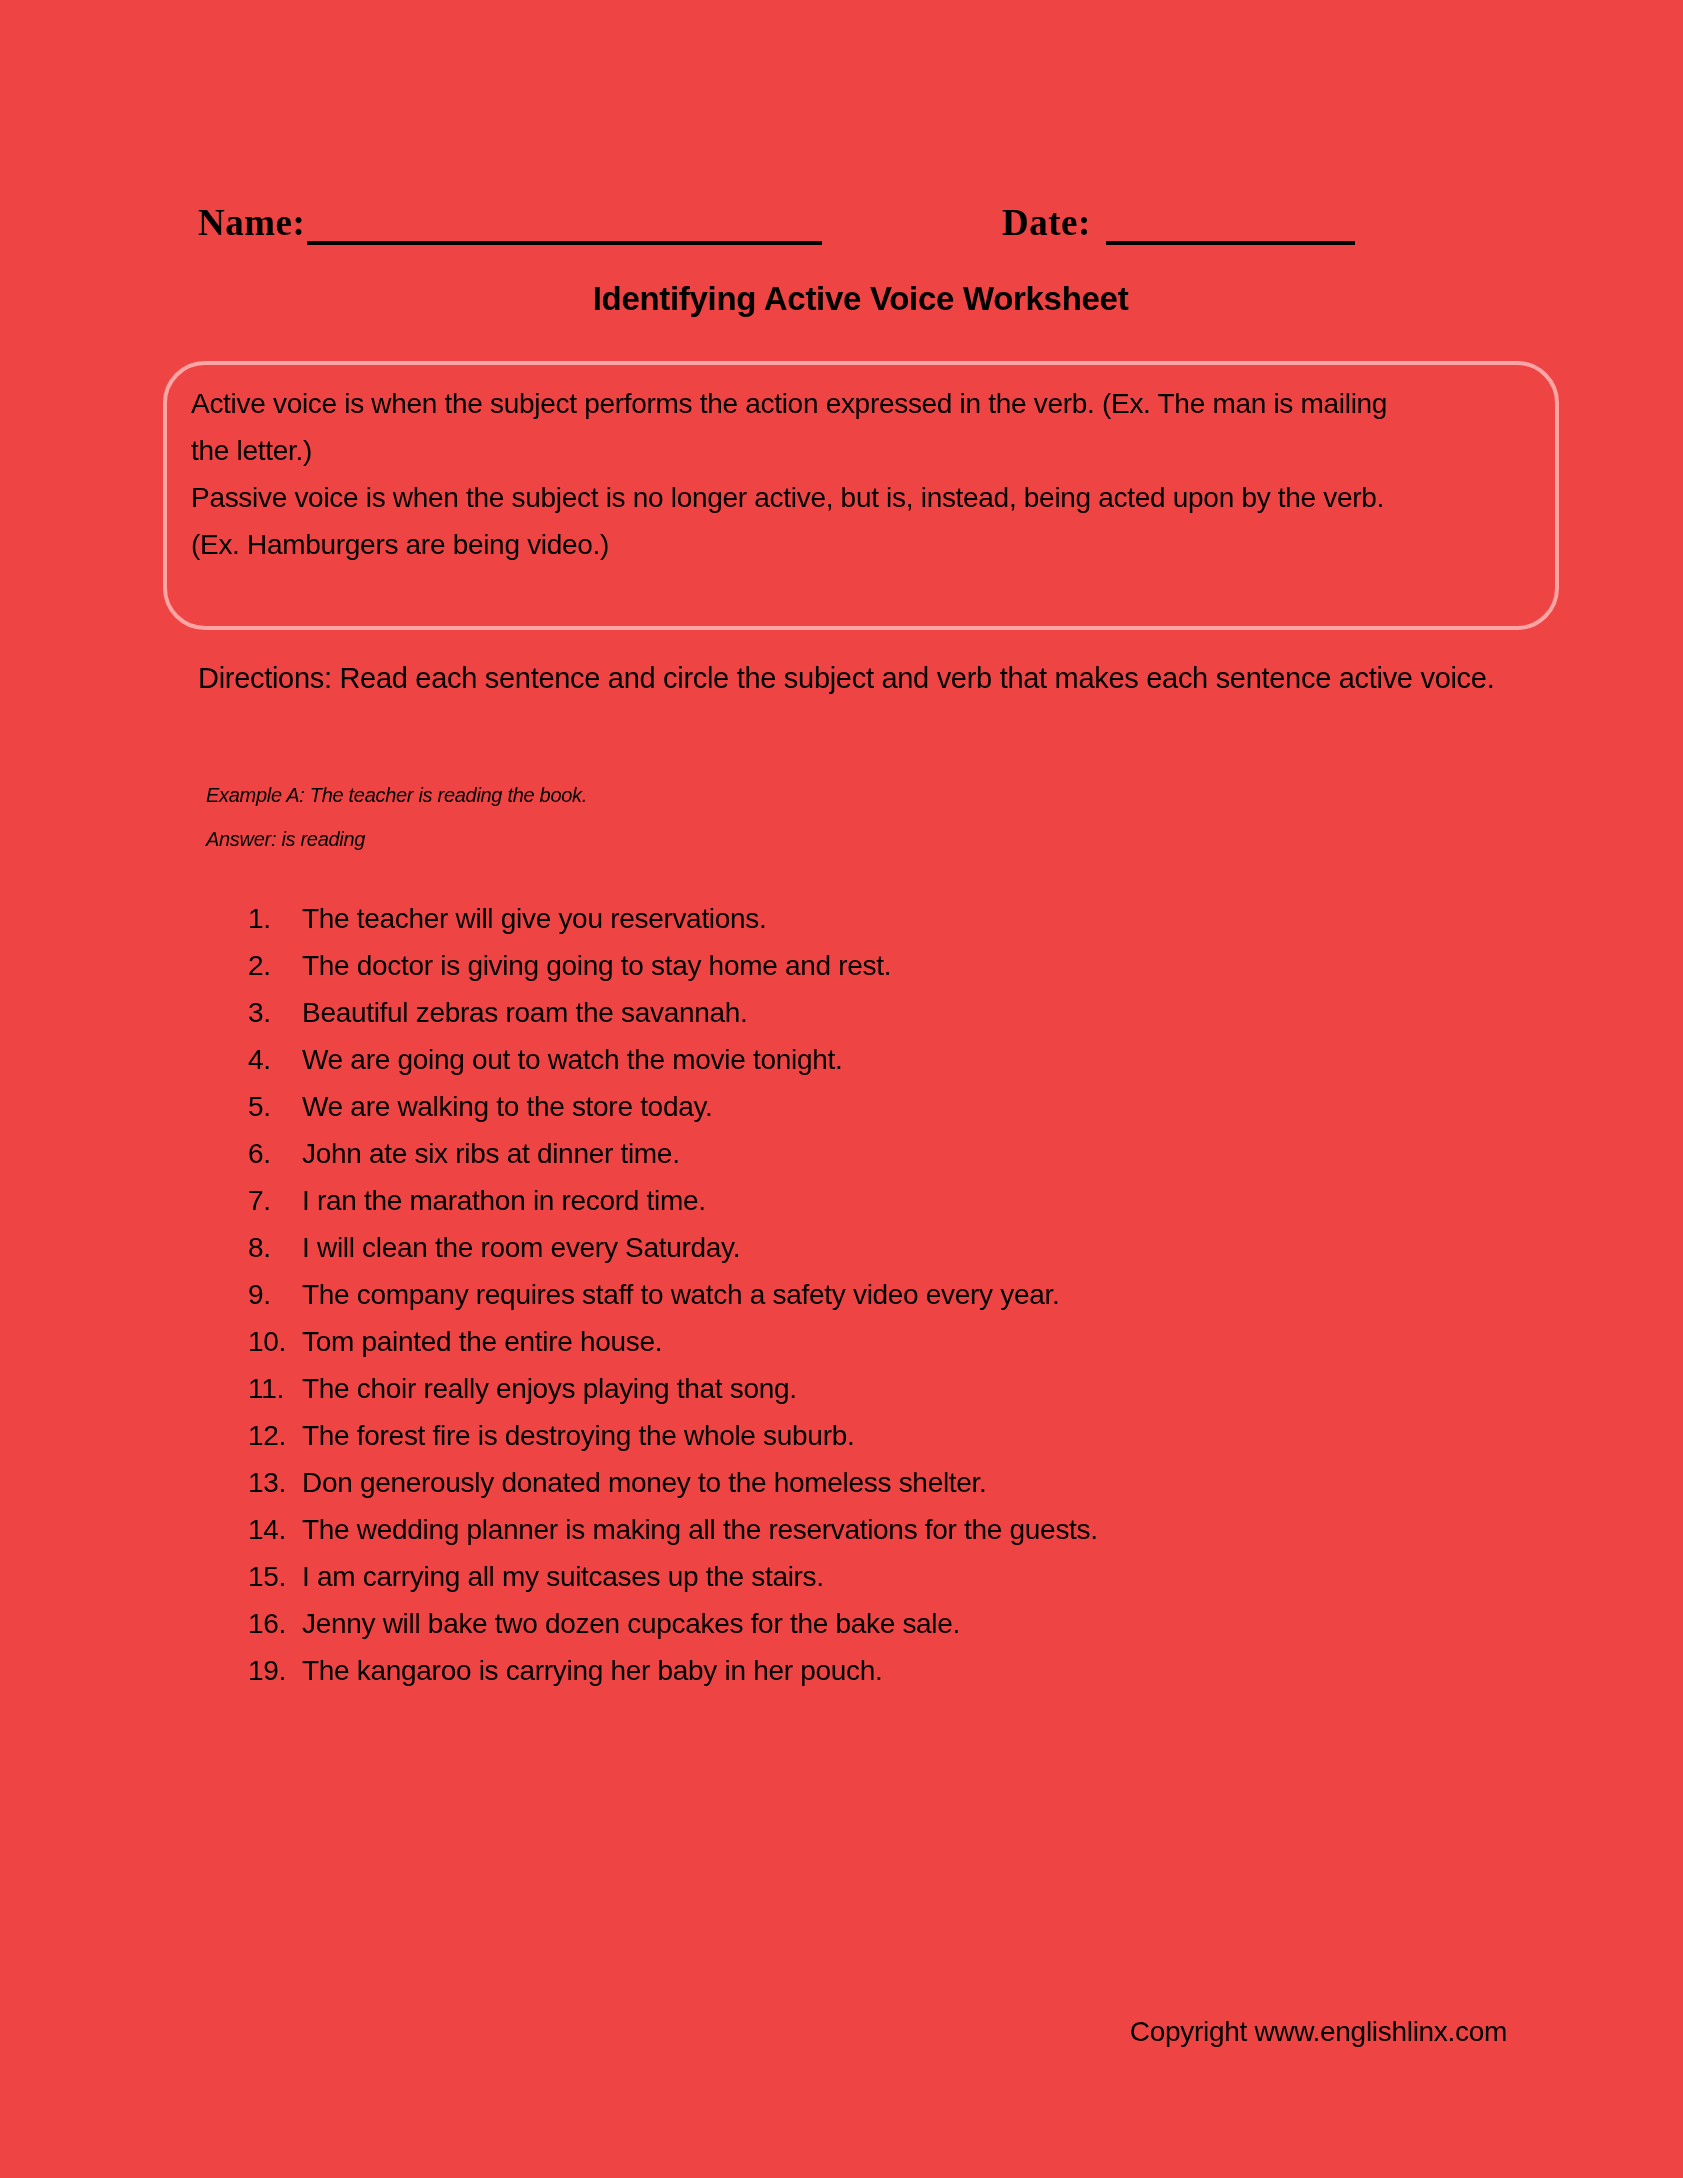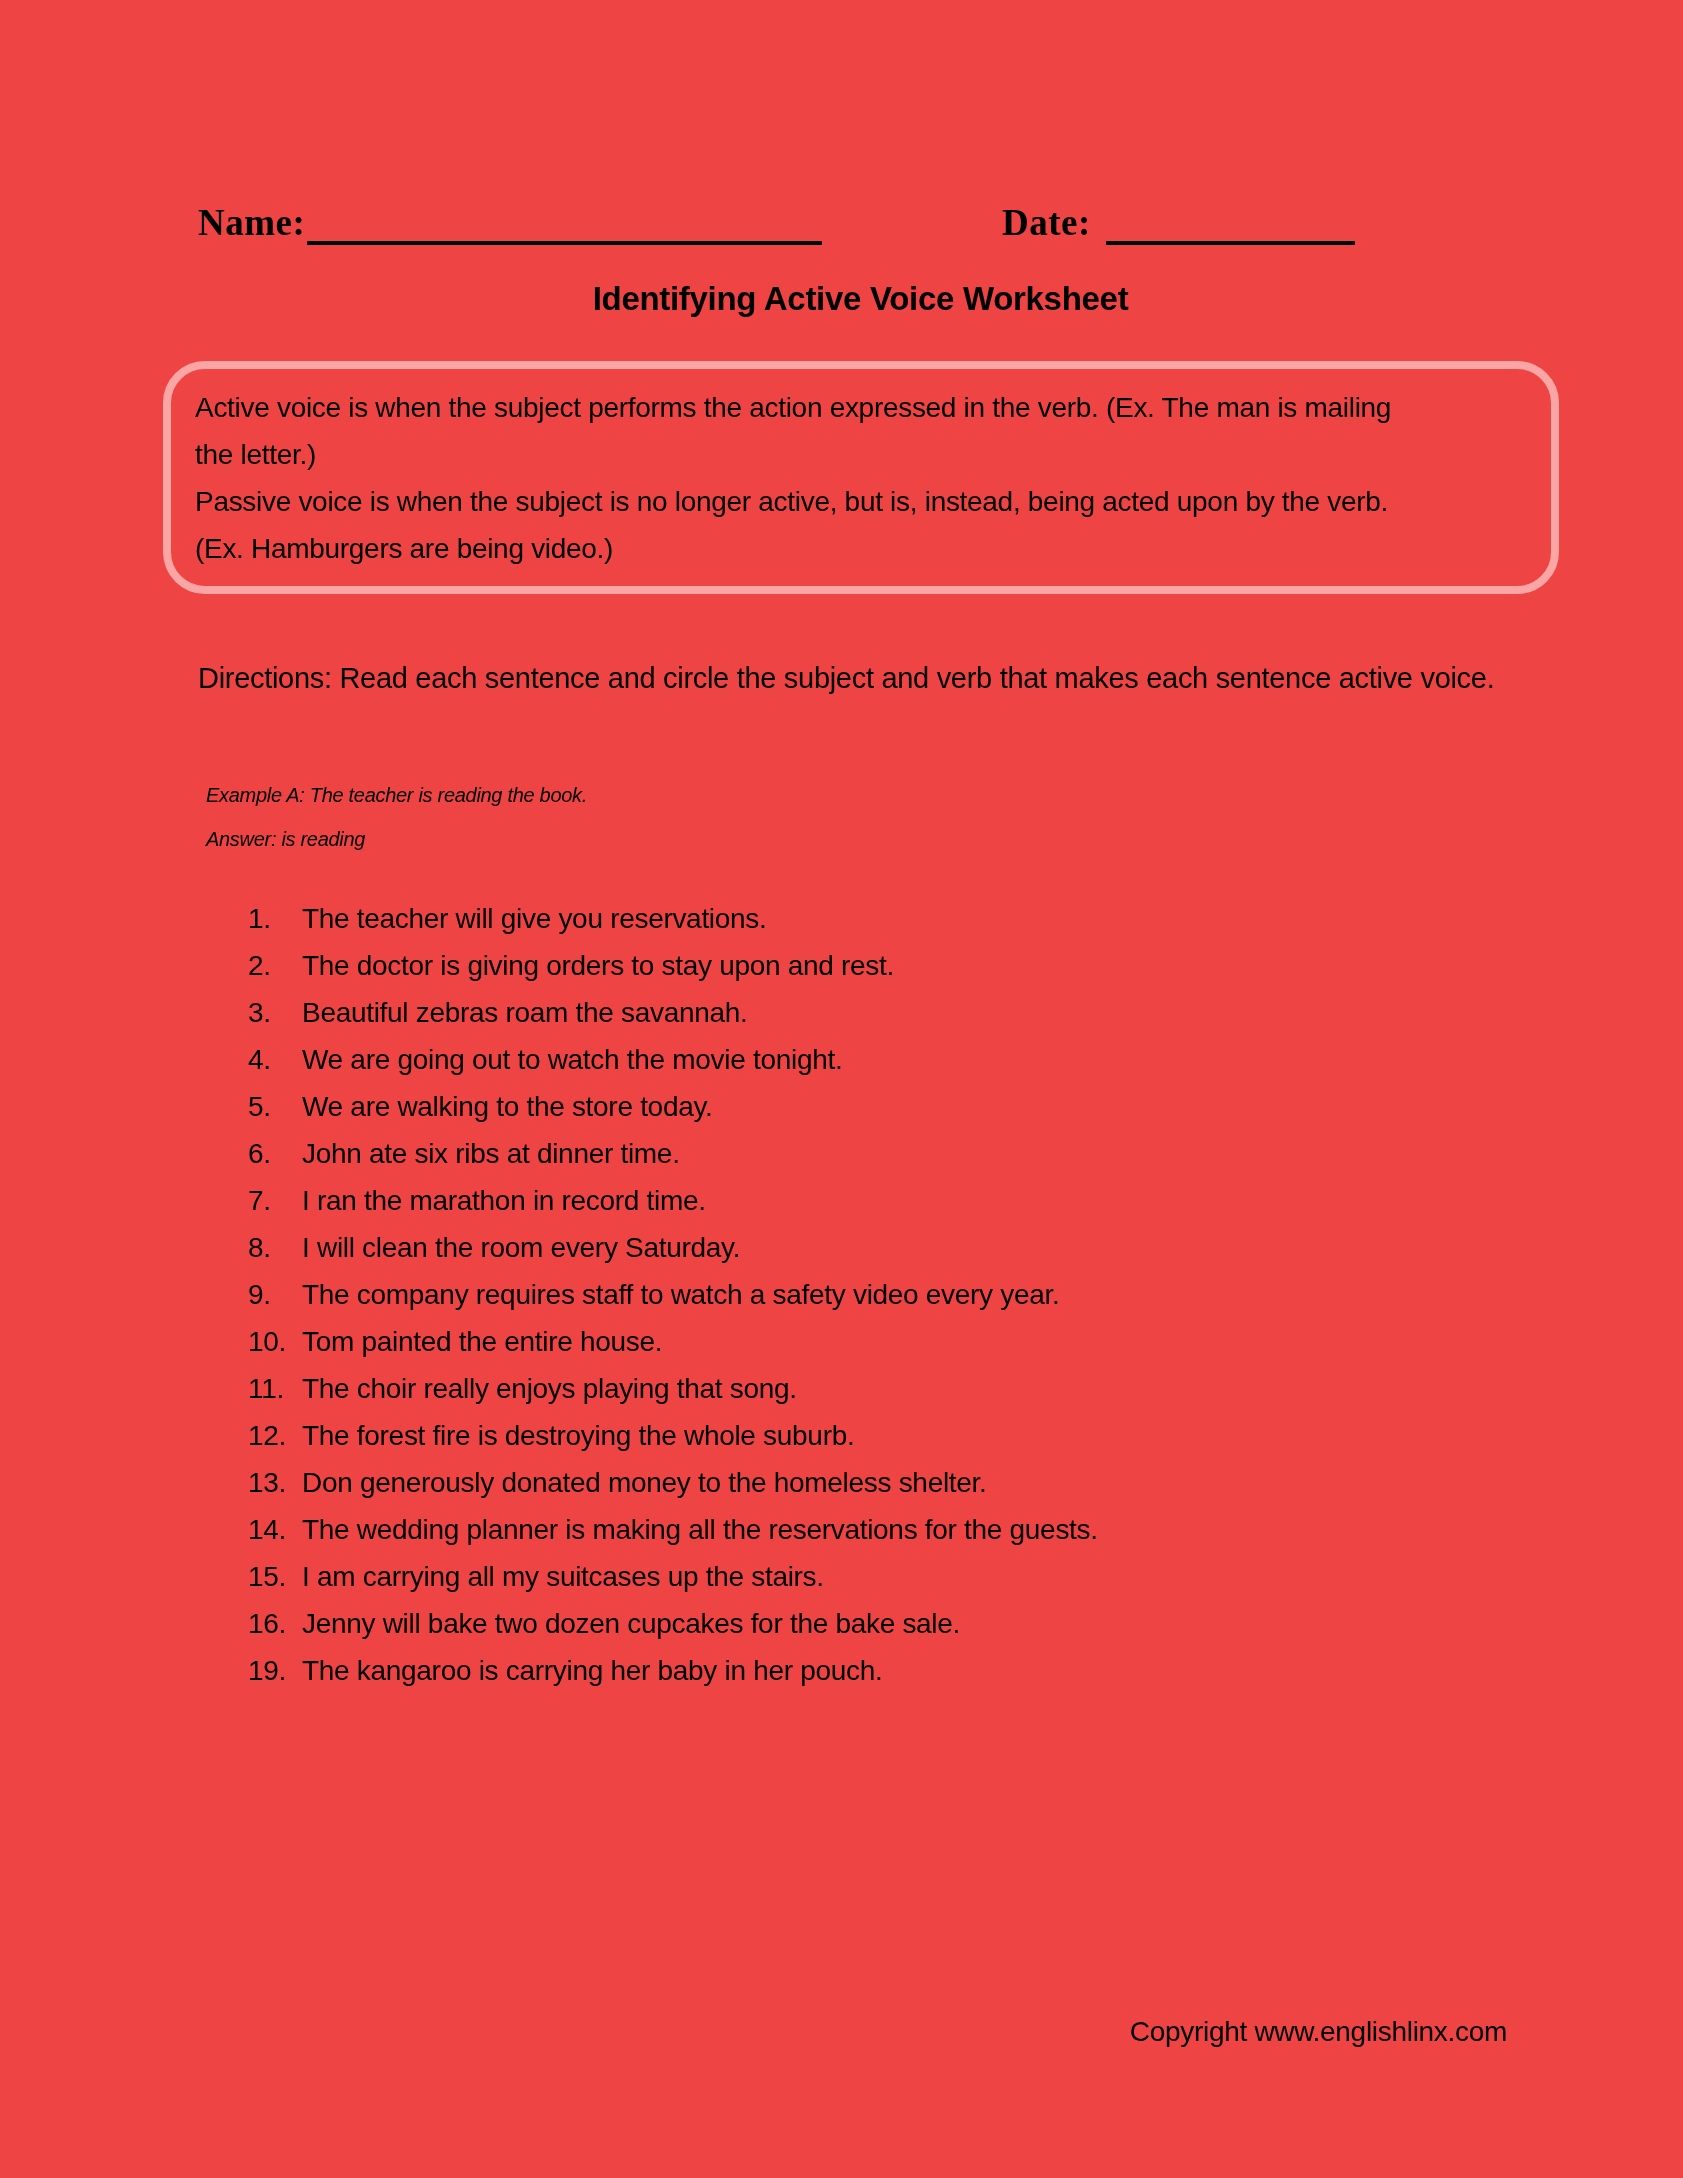--- a/index.html
+++ b/index.html
@@ -43,22 +43,22 @@
     letter-spacing: -0.3px;
     padding-left: 38px;
   }
 
   
   .info-box {
     position: absolute;
     left: 163px;
     top: 361px;
     width: 1396px;
-    height: 233px;
-    border: 8px solid #fca5a5;
+    height: 269px;
+    border: 4px solid #fca5a5;
     border-radius: 42px;
     padding: 15px 24px 0 24px;
   }
   .info-box .line {
     font-size: 28px;
     line-height: 47px;
     letter-spacing: -0.3px;
     white-space: nowrap;
   }
 
@@ -143,21 +143,21 @@
   <p class="example-line example-prompt">Example A: The teacher is reading the book.</p>
   <p class="example-line example-answer">Answer: is reading</p>
 
   <ol class="sentence-list">
       <li>
         <span class="num">1.</span>
         <span class="txt">The teacher will give you reservations.</span>
       </li>
       <li>
         <span class="num">2.</span>
-        <span class="txt">The doctor is giving orders to stay upon and rest.</span>
+        <span class="txt">The doctor is giving going to stay home and rest.</span>
       </li>
       <li>
         <span class="num">3.</span>
         <span class="txt">Beautiful zebras roam the savannah.</span>
       </li>
       <li>
         <span class="num">4.</span>
         <span class="txt">We are going out to watch the movie tonight.</span>
       </li>
       <li>

